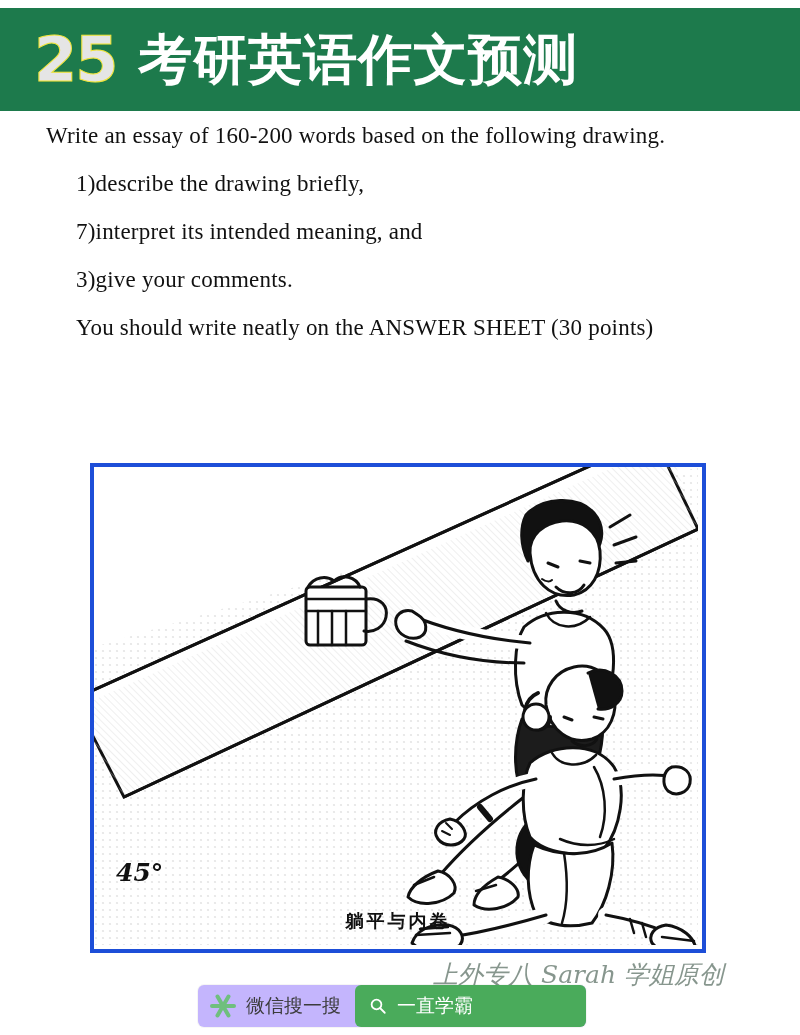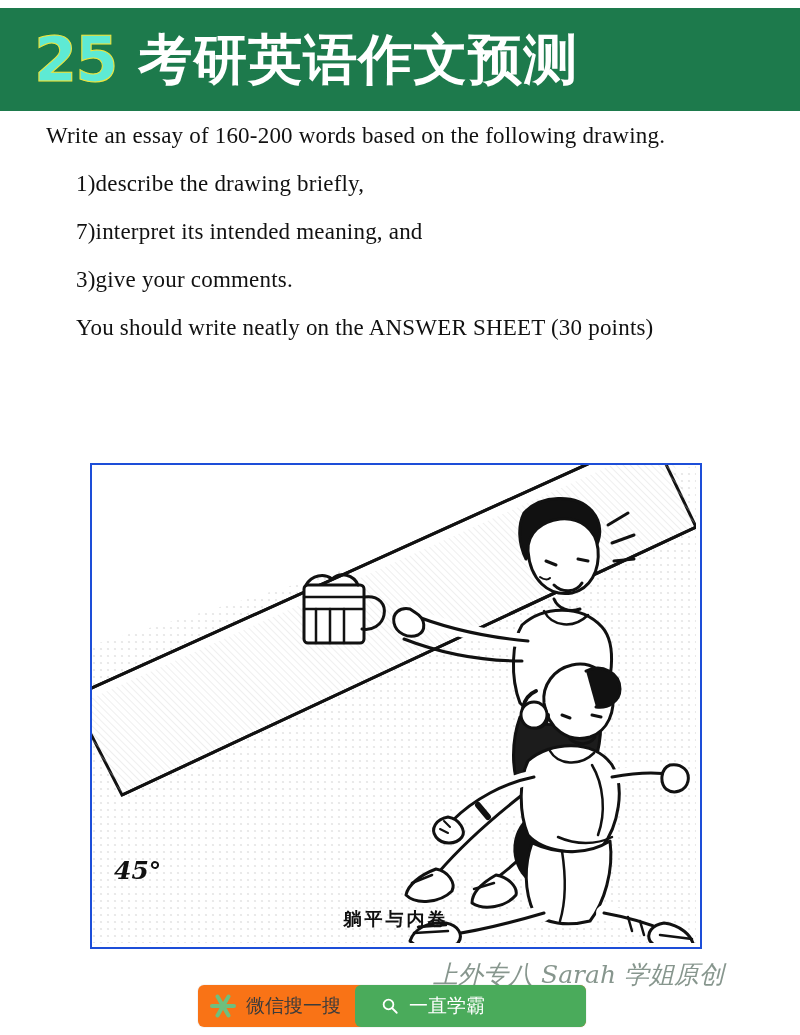--- a/index.html
+++ b/index.html
@@ -26,21 +26,21 @@
     display: flex;
     align-items: center;
     box-sizing: border-box;
     padding-left: 34px;
     overflow: hidden;
   }
   .banner-number {
     font-family: "DejaVu Sans", sans-serif;
     font-weight: bold;
     font-size: 62px;
-    color: #5eead4;
+    color: #e5e5e5;
     letter-spacing: -2px;
     line-height: 1;
     margin-right: 22px;
     text-align: center;
     -webkit-text-stroke: 1px #f2e53a;
   }
   .banner-title {
     font-family: "DejaVu Sans", sans-serif;
     font-weight: bold;
     font-size: 54px;
@@ -70,21 +70,21 @@
   .indent1 { padding-left: 30px; }
   .indent2 { padding-left: 30px; }
 
   
   .figure {
     position: absolute;
     left: 90px;
     top: 463px;
     width: 608px;
     height: 482px;
-    border: 2px solid #1d4ed8;
+    border: 4px solid #1d4ed8;
     background: #ffffff;
     overflow: hidden;
   }
   .figure svg { display: block; }
 
   .caption {
     position: absolute;
     left: 0;
     bottom: 16px;
     width: 100%;
@@ -120,21 +120,21 @@
     margin-left: 20px;
   }
 
   
   .searchbar {
     position: absolute;
     left: 198px;
     top: 985px;
     width: 388px;
     height: 42px;
-    background: #f97316;
+    background: #c4b5fd;
     border-radius: 6px;
     display: flex;
     align-items: center;
     box-shadow: 0 0 0 1px rgba(0,0,0,0.04);
   }
   .wechat-mark {
     width: 30px;
     height: 30px;
     margin-left: 10px;
     margin-right: 8px;
@@ -162,21 +162,21 @@
     margin-right: 14px;
     white-space: nowrap;
   }
   .search-pill {
     flex: 1;
     height: 42px;
     background: #4aab5b;
     border-radius: 6px;
     display: flex;
     align-items: center;
-    padding-left: 26px;
+    padding-left: 14px;
     box-sizing: border-box;
   }
   .search-pill .mag {
     width: 18px;
     height: 18px;
     flex: none;
     margin-right: 10px;
   }
   .search-query {
     font-family: "DejaVu Sans", sans-serif;

